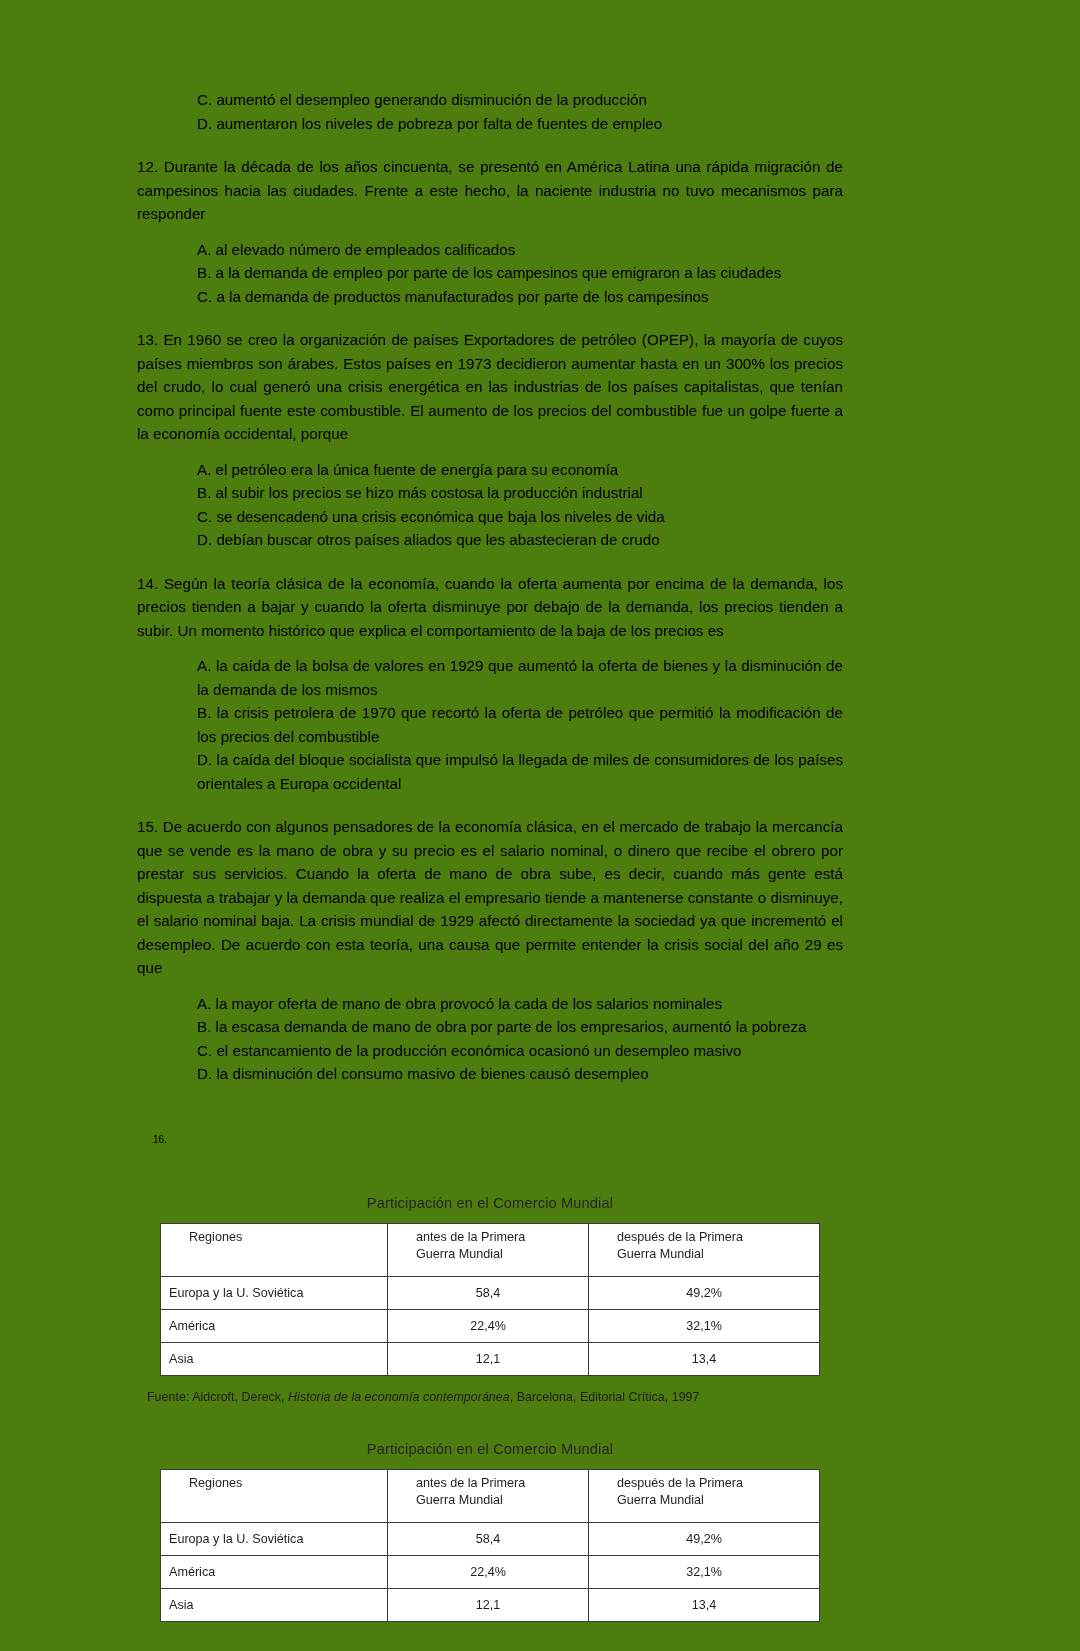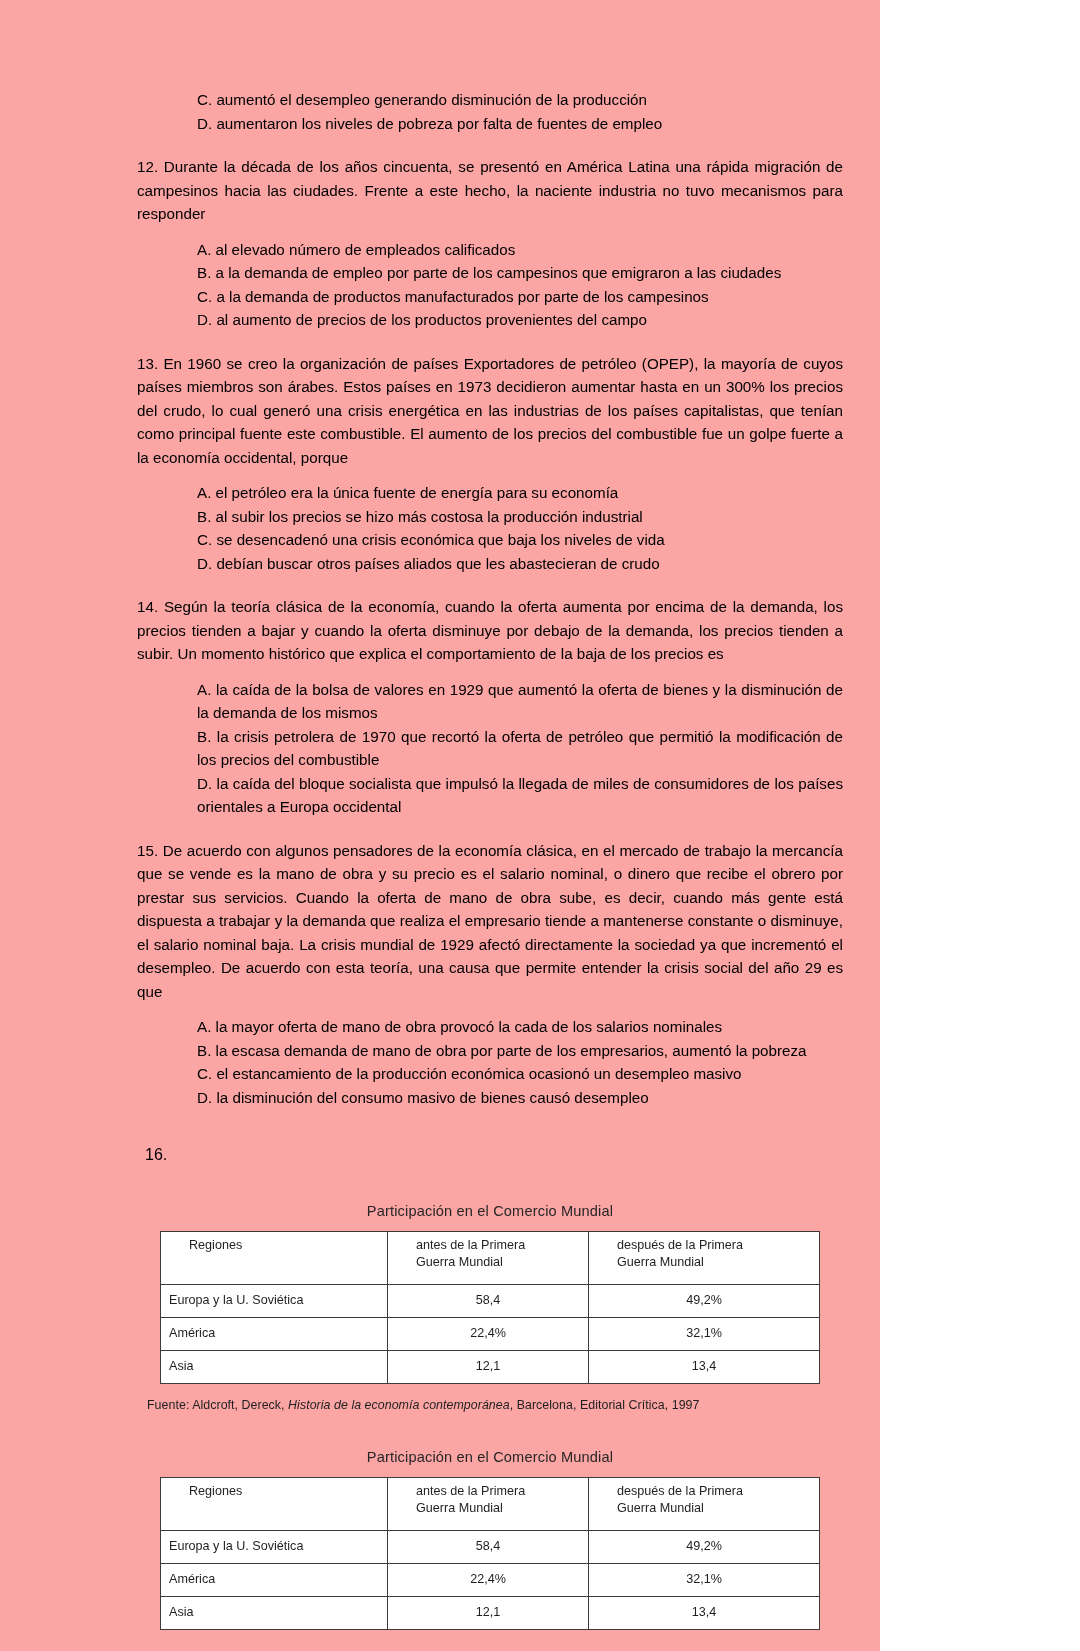--- a/index.html
+++ b/index.html
@@ -6,23 +6,23 @@
     margin: 0;
     padding: 0;
     background: #ffffff;
   }
   body {
     font-family: "Liberation Sans", sans-serif;
     color: #000000;
   }
   .page {
     position: relative;
-    width: 880px;
+    width: 1080px;
     height: 1651px;
-    background: #fca5a5;
+    background: #4d7c0f;
     box-sizing: border-box;
     overflow: hidden;
   }
   .content {
     position: absolute;
     left: 137px;
     top: 88px;
     width: 706px;
   }
 
@@ -50,23 +50,23 @@
   }
   .option.just {
     text-align: justify;
     text-justify: inter-word;
   }
   .gap-sm { height: 12px; }
   .gap-md { height: 20px; }
   .gap-lg { height: 26px; }
 
   .qnum-only {
-    font-size: 16px;
+    font-size: 10px;
     line-height: 23.5px;
-    margin: 8px;
+    margin: 16px;
   }
 
   
   .figure {
     width: 100%;
     margin: 0;
   }
   .fig-title {
     text-align: center;
     font-size: 14.6px;
@@ -133,21 +133,20 @@
 
     <div class="gap-md"></div>
 
     <div class="qblock">
       <p class="stem">12. Durante la década de los años cincuenta, se presentó en América Latina una rápida migración de campesinos hacia las ciudades. Frente a este hecho, la naciente industria no tuvo mecanismos para responder</p>
       <div class="gap-sm"></div>
       <div class="options">
         <p class="option">A. al elevado número de empleados calificados</p>
         <p class="option">B. a la demanda de empleo por parte de los campesinos que emigraron a las ciudades</p>
         <p class="option">C. a la demanda de productos manufacturados por parte de los campesinos</p>
-        <p class="option">D. al aumento de precios de los productos provenientes del campo</p>
       </div>
     </div>
 
     <div class="gap-md"></div>
 
     <div class="qblock">
       <p class="stem">13. En 1960 se creo la organización de países Exportadores de petróleo (OPEP), la mayoría de cuyos países miembros son árabes. Estos países en 1973 decidieron aumentar hasta en un 300% los precios del crudo, lo cual generó una  crisis energética en las industrias de los países capitalistas, que tenían como principal fuente este combustible. El aumento de los precios del combustible fue un golpe fuerte a la economía occidental, porque</p>
       <div class="gap-sm"></div>
       <div class="options">
         <p class="option">A. el petróleo era la única fuente de energía para su economía</p>

